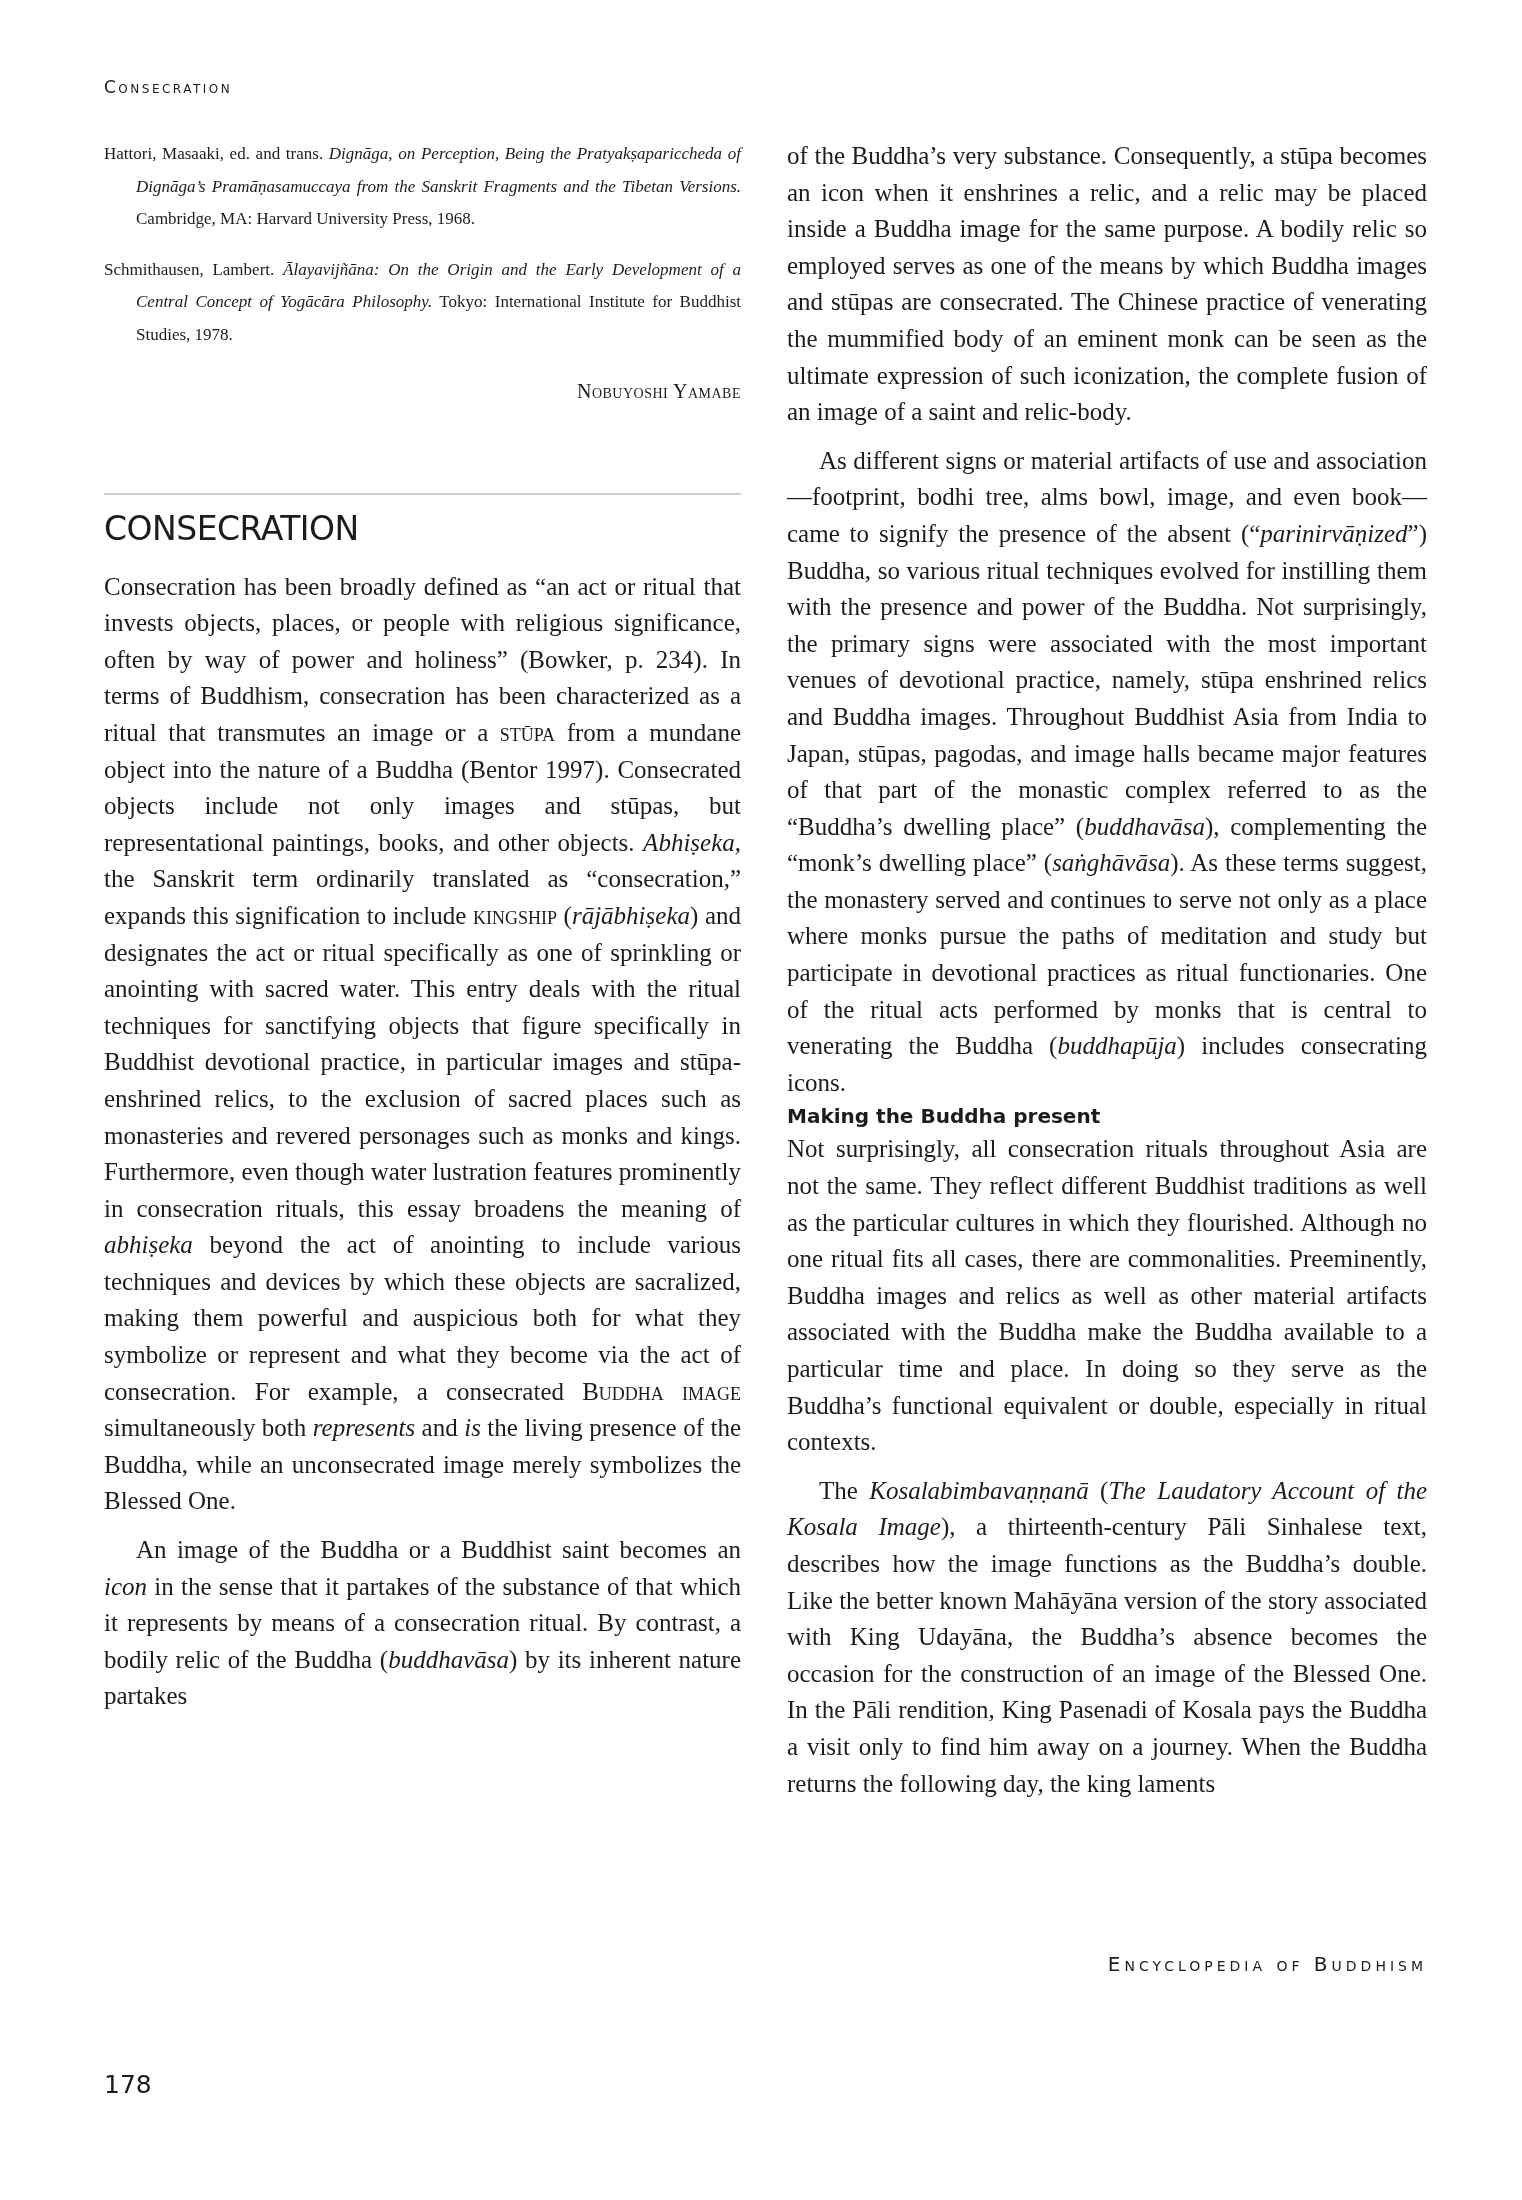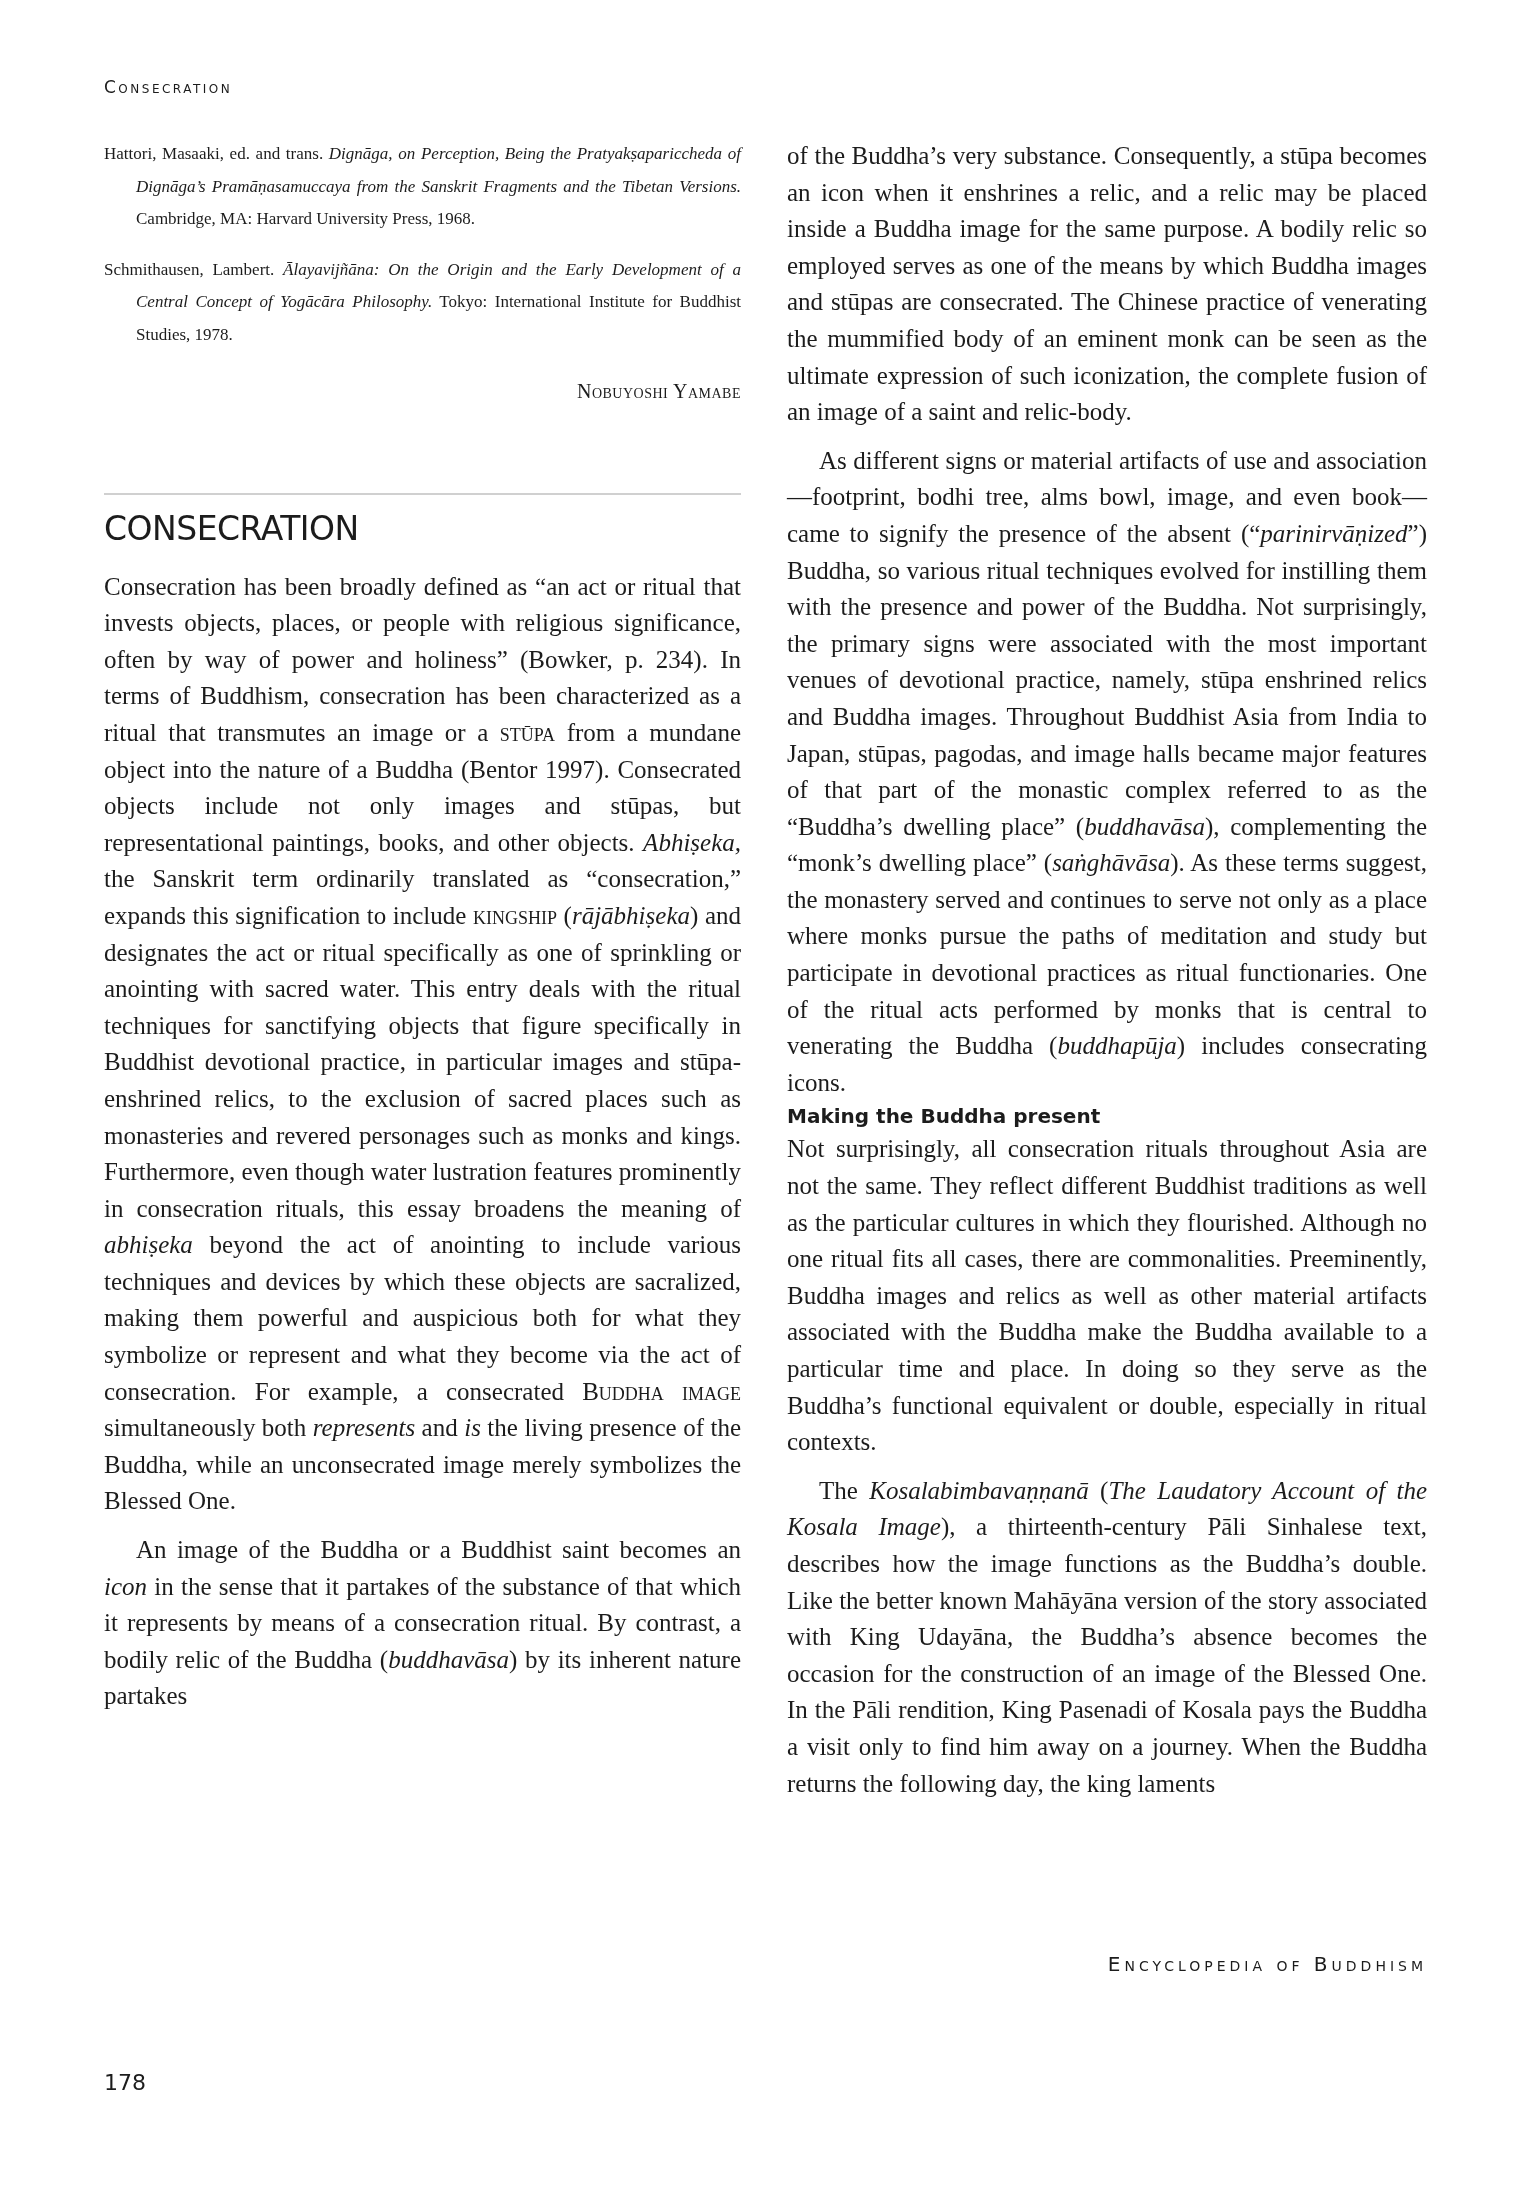--- a/index.html
+++ b/index.html
@@ -11,21 +11,21 @@
   .col-left { left:104px; top:138px; }
   .col-right { left:787px; top:138px; width:640px; }
   .bib { margin:0 0 18px 0; padding-left:32px; text-indent:-32px; font-size:17px; line-height:32.5px; }
   .author-sig { text-align:right; font-variant:small-caps; font-size:20px; letter-spacing:0.5px; margin-top:22px; }
   .rule { height:2px; background:#d0d0d0; margin-top:83px; }
   .entry-title { font-family:"DejaVu Sans", sans-serif; font-size:33px; font-weight:normal; margin:14px 0 20px 0; letter-spacing:-0.5px; line-height:40px; }
   p { margin:0; }
   p.indent { text-indent:32px; margin-top:12px; }
   .subhead { font-family:"DejaVu Sans", sans-serif; font-weight:bold; font-size:20px; line-height:30px; }
   .sc { font-variant:small-caps; }
-  .footer-left { position:absolute; left:104px; top:2070px; font-size:22px; font-family:"DejaVu Sans", sans-serif; }
+  .footer-left { position:absolute; left:104px; top:2070px; font-size:25px; font-family:"DejaVu Sans", sans-serif; }
   .footer-right { position:absolute; right:95px; top:1952px; font-size:20px; letter-spacing:4px; font-variant:small-caps; font-family:"DejaVu Sans", sans-serif; }
 </style>
 </head>
 <body>
 
 <div class="running-head">Consecration</div>
 
 <div class="col col-left">
   <div>
     <p class="bib">

